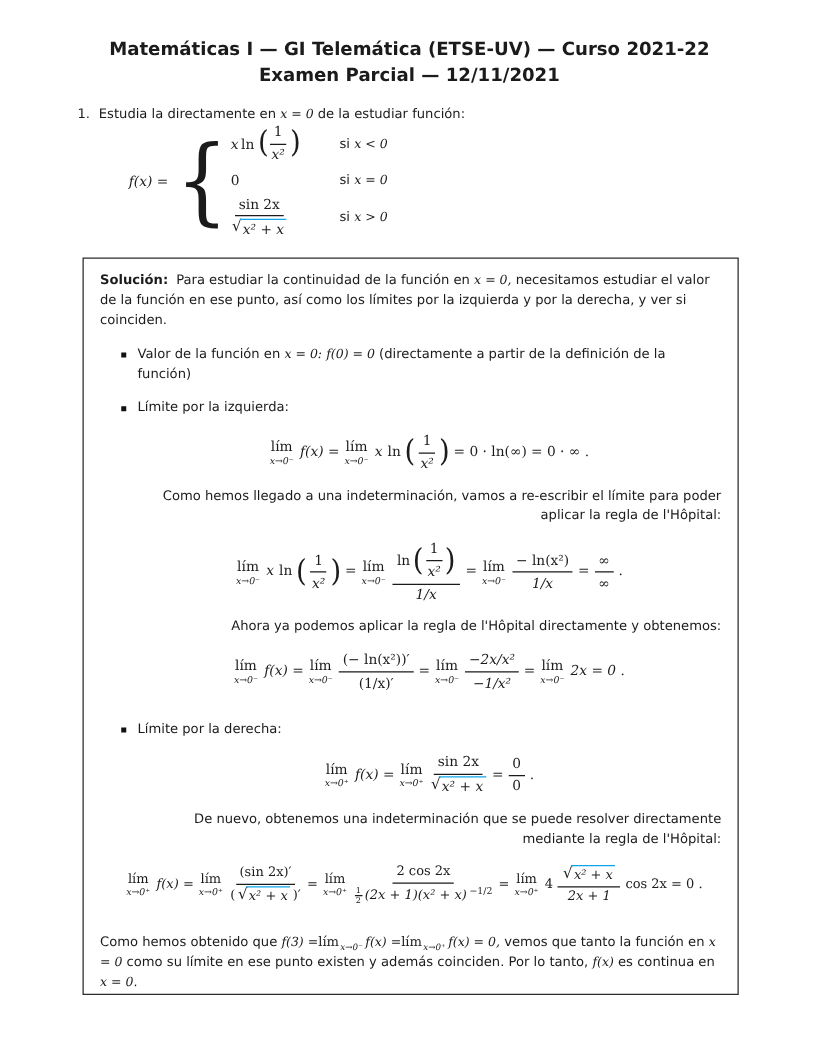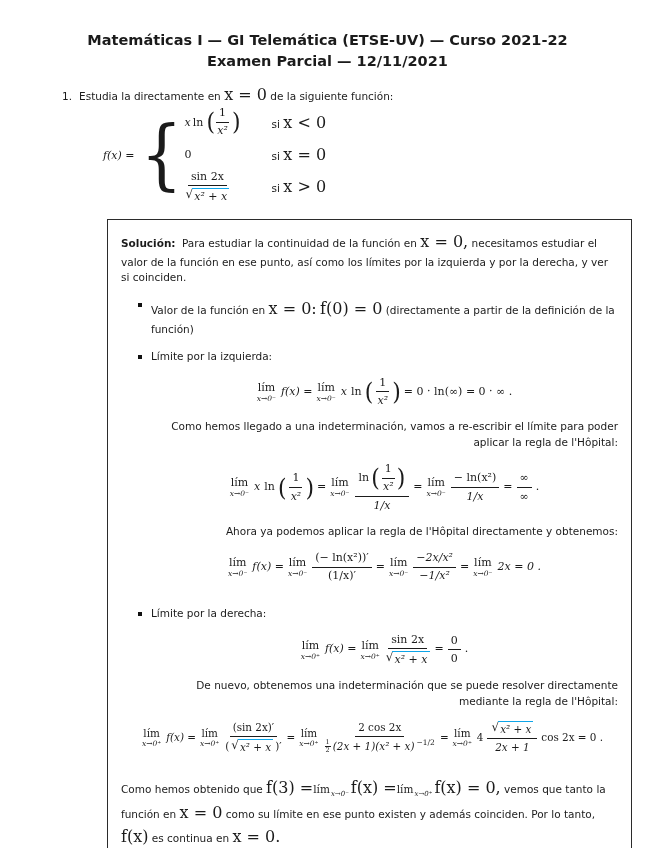--- a/index.html
+++ b/index.html
@@ -10,32 +10,32 @@
   .page { position:relative; width:655px; height:848px; overflow:hidden; }
 
   .doc-title { padding-top:30px; text-align:center; font-weight:bold; font-size:14.5px; line-height:21px; }
 
   .problem-line { margin:13px 0 0 62px; font-size:10.5px; }
   .pnum { margin-right:7px; }
 
   
   .m  { font-family:"DejaVu Serif", serif; }
   .it { font-style:italic; }
-  .im { font-family:"DejaVu Serif", serif; font-size:16px; }
+  .im { font-family:"DejaVu Serif", serif; font-style:italic; font-size:10px; }
 
   .fn-row { display:flex; align-items:center; margin:2px 0 0 103px; font-size:11px; }
   .cases-brace { font-family:"DejaVu Serif", serif; font-size:66px; line-height:0.9;
                  display:inline-block; transform:scaleY(1.15); margin:0 2px 0 6px; font-weight:normal; }
   .cases { display:grid; grid-template-columns:max-content max-content; column-gap:30px; row-gap:6px; align-items:center; }
   .case-expr { display:flex; align-items:center; font-size:11px; font-family:"DejaVu Serif", serif; }
   .case-expr > * { margin-right:2px; }
   .case-cond { font-size:10.5px; }
 
-  .solution-box { box-sizing:border-box; width:525px; margin:15px 0 0 107px;
-                  border:1.2px solid #2b2b2b; padding:10px 13px 24px; font-size:10.5px; line-height:1.52; }
+  .solution-box { box-sizing:border-box; width:525px; margin:15px 0 0 66px;
+                  border:1.2px solid #2b2b2b; padding:10px 13px 0; font-size:10.5px; line-height:1.52; }
   .intro { margin:0; }
   .sol-label { margin-right:3px; }
 
   .bullets { margin-top:11px; }
   .bullet { display:flex; margin:0 0 11px 17px; }
   .bullet-marker { flex:none; width:4px; height:4px; background:#111; margin:6px 9px 0 0; }
   .bullet-body { flex:1; min-width:0; }
   .ptext { margin:8px 0 0;text-align:right; }
 
   .eqline { display:flex; justify-content:center; align-items:center;
@@ -72,21 +72,21 @@
 <div class="page">
 
   <div class="doc-title">
     <div>Matemáticas I — GI Telemática (ETSE-UV) — Curso 2021-22</div>
     <div>Examen Parcial — 12/11/2021</div>
   </div>
 
   <div class="problem-line">
     <span class="pnum">1.</span><span>Estudia la directamente en</span>
     <span class="im">x = 0</span>
-    <span>de la siguiente función:</span>
+    <span>de la estudiar función:</span>
   </div>
 
   <div class="fn-row">
     <span class="m it">f(x) =</span>
     <span class="cases-brace">{</span>
     <div class="cases">
 
       <div class="case-expr">
         <span class="it">x</span>
         <span>ln</span>

